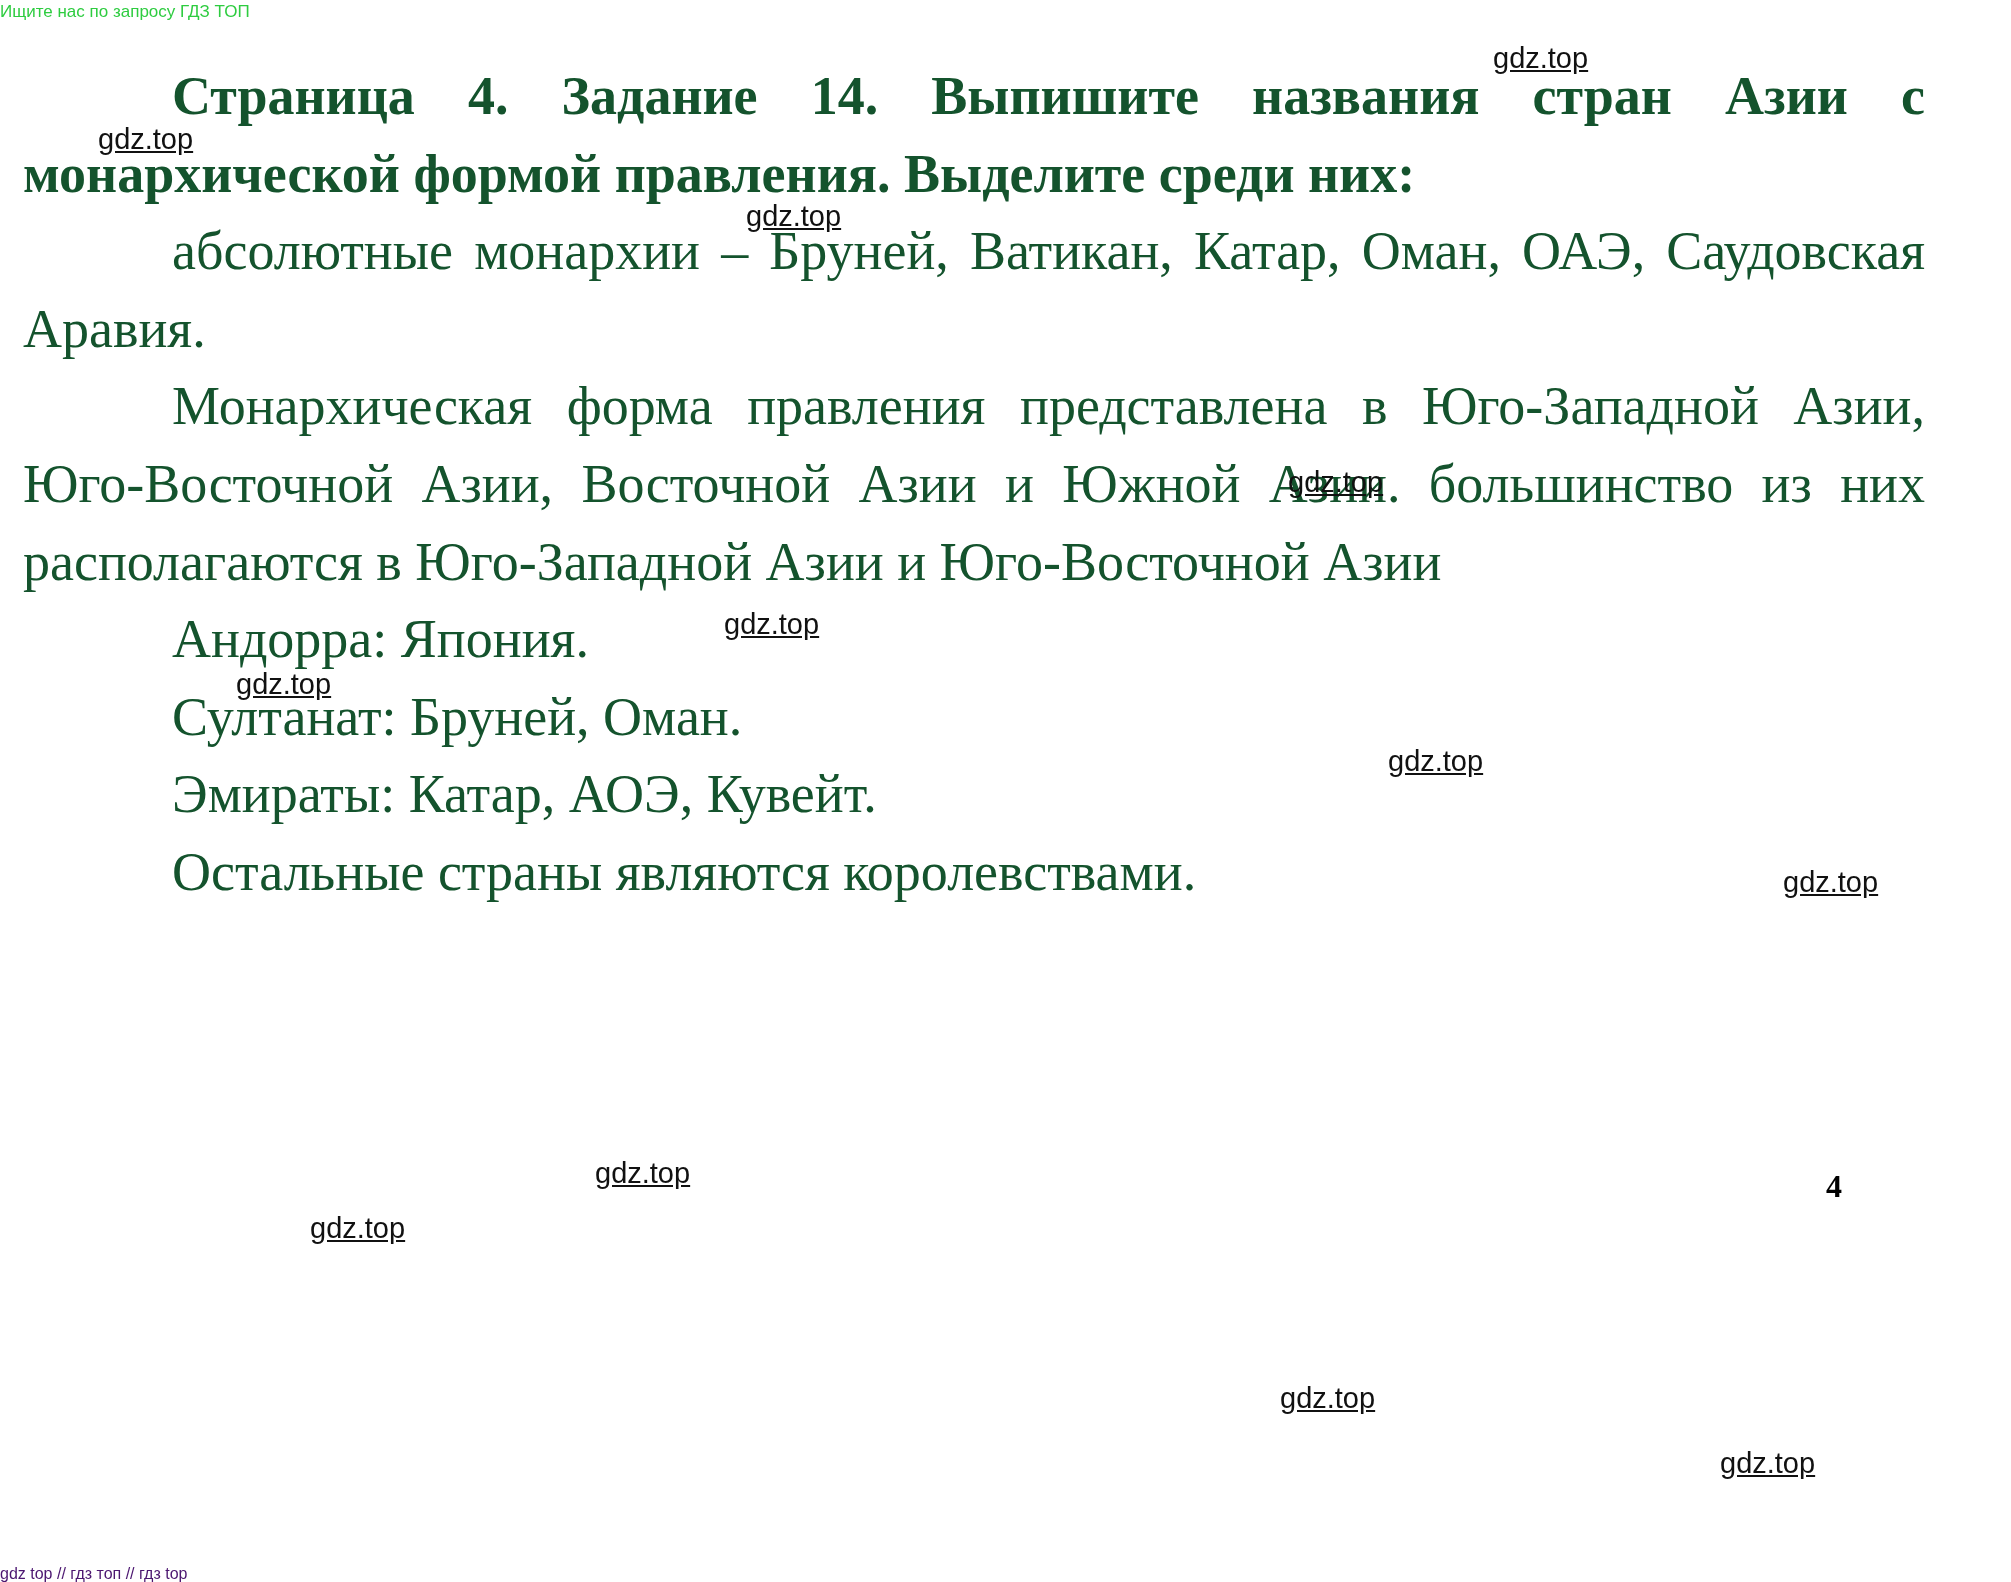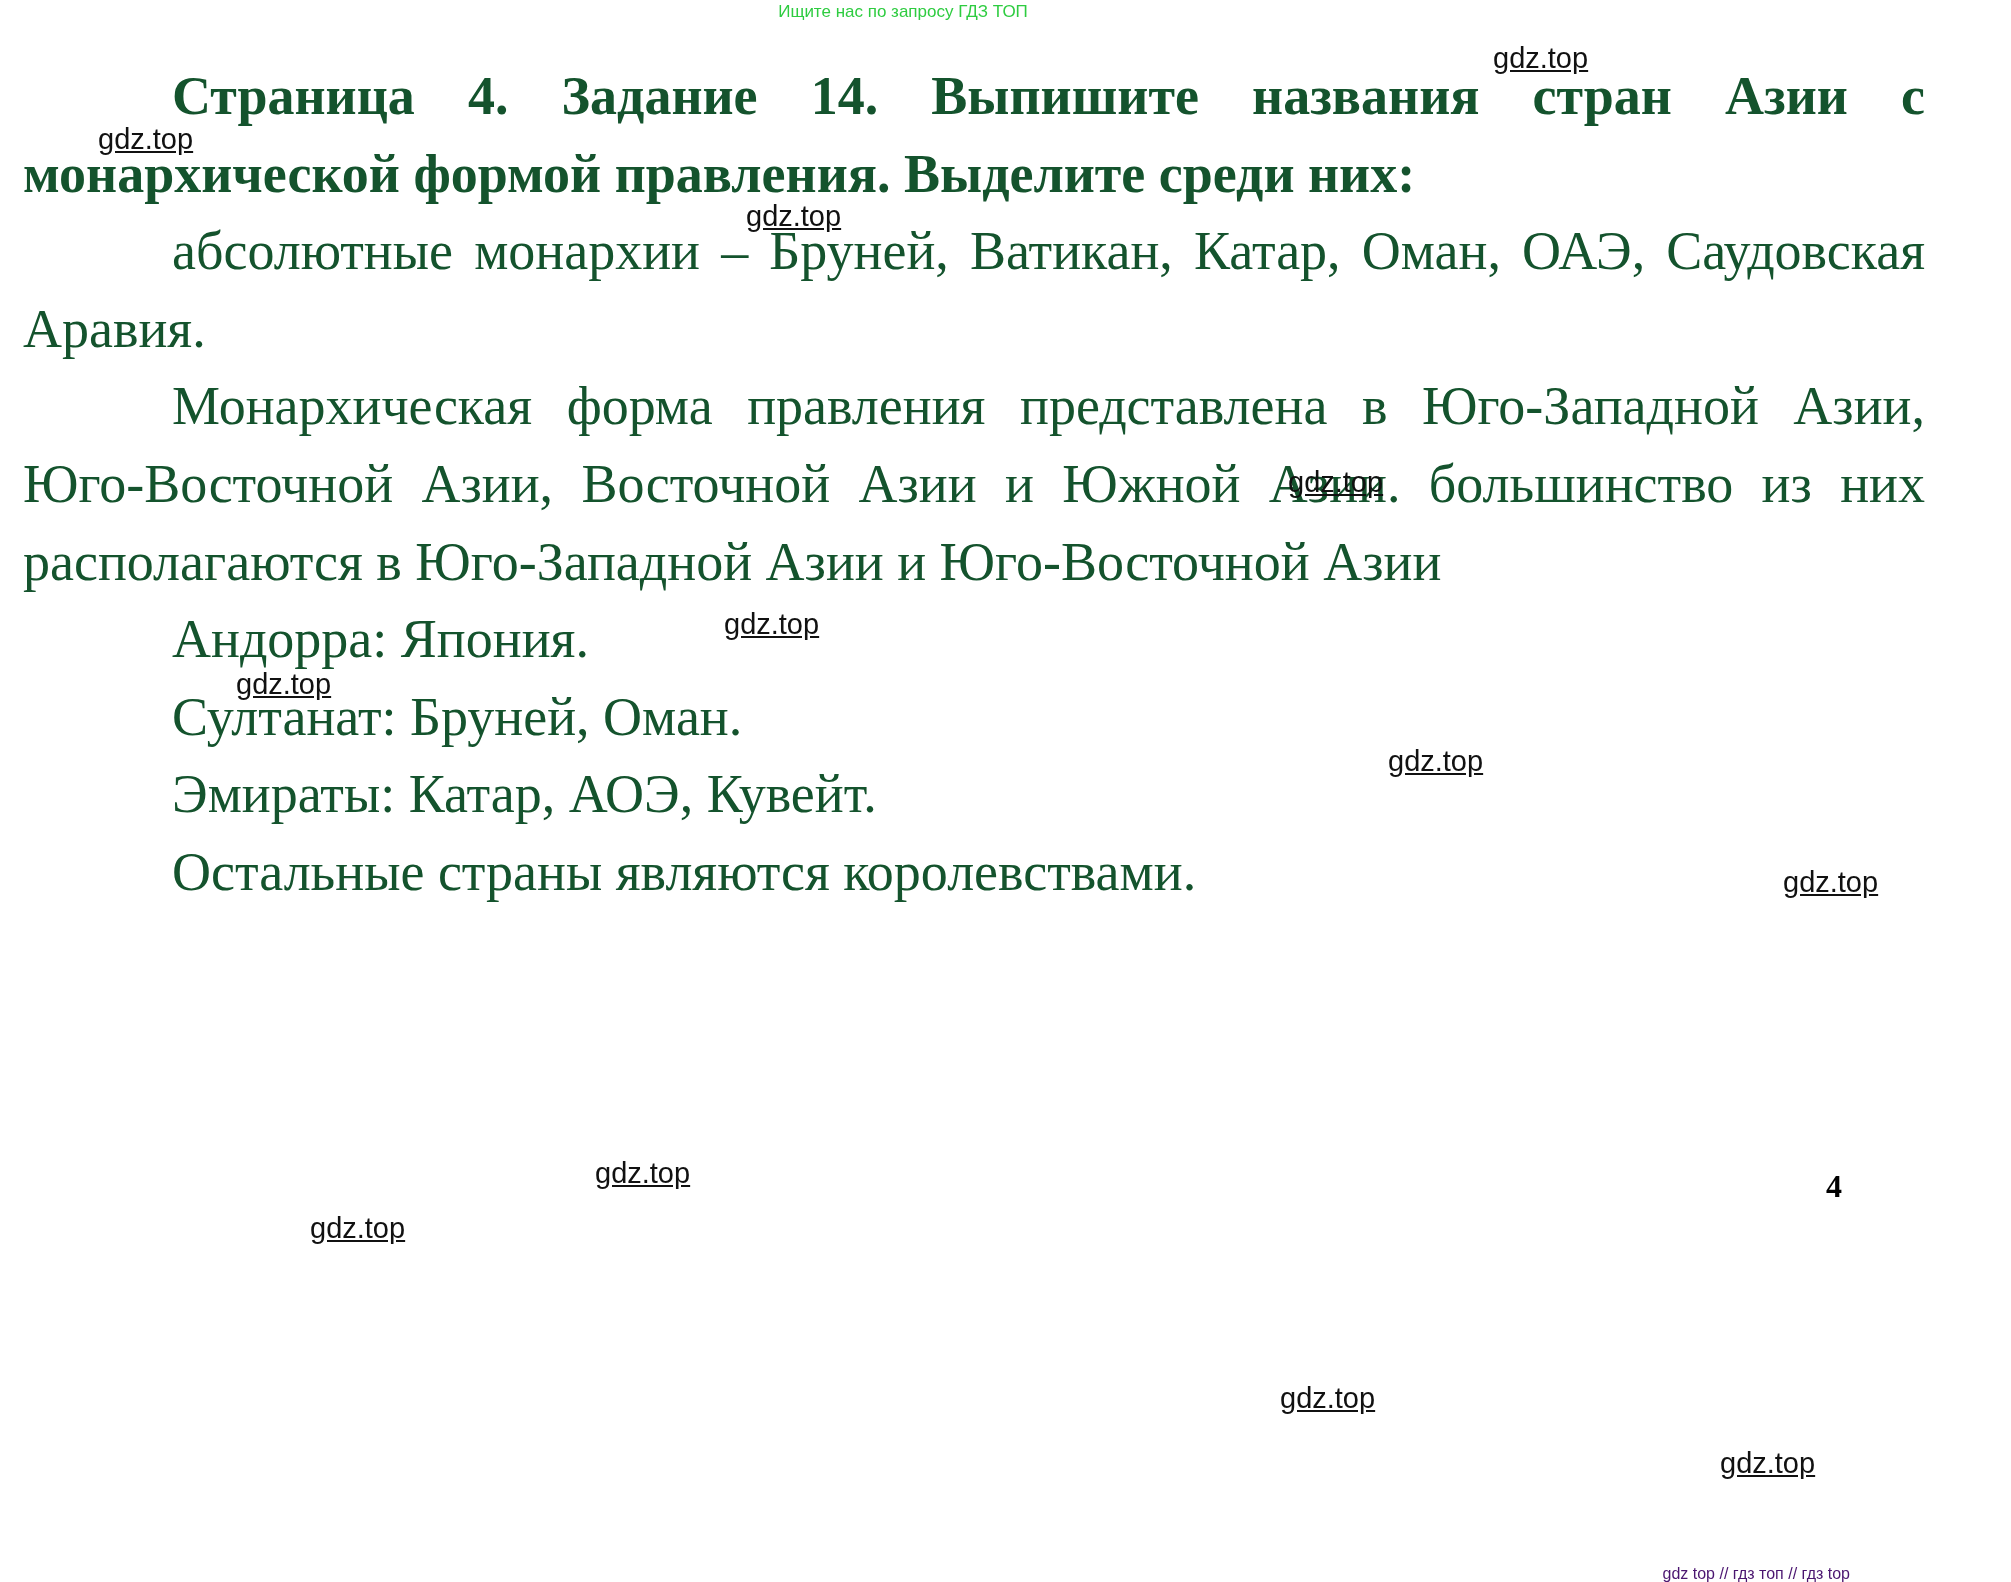--- a/index.html
+++ b/index.html
@@ -1,27 +1,27 @@
 <!DOCTYPE html>
 <html><head>
 <meta charset="utf-8">
 <style>
   html, body { margin:0; padding:0; background:#ffffff; }
   body { width:2011px; height:1582px; position:relative; overflow:hidden; }
-  .top-banner { position:absolute; top:2px; left:0; width:1756px; text-align:center;
-    font-family:"Liberation Sans", sans-serif; font-size:17px; color:#2ecc40;padding-left:25px; }
+  .top-banner { position:absolute; top:2px; left:0; width:1756px; 
+    font-family:"Liberation Sans", sans-serif; font-size:17px; color:#2ecc40; }
   .page { position:absolute; left:23px; top:58px; width:1902px;
     font-family:"Liberation Serif", serif; font-size:54px; line-height:77.6px; color:#14532d; }
   .p { margin:0; text-align:justify; text-indent:149px; }
   .b { font-weight:bold; }
   .ind { margin:0; padding-left:149px; text-align:left; }
   .wm { position:absolute; font-family:"Liberation Sans", sans-serif; font-size:29px; color:#111;text-decoration:underline; }
   .pnum { position:absolute; left:1826px; top:1168px; font-family:"Liberation Serif", serif;
     font-weight:bold; font-size:32px; color:#000; }
-  .footer { position:absolute; top:1565px; left:0; width:1850px; text-align:right;
+  .footer { position:absolute; top:1565px; left:0; width:1850px; text-align:left;
     font-family:"Liberation Sans", sans-serif; font-size:16px; color:#4b1670; }
 </style>
 </head>
 <body>
 
 <div class="top-banner">Ищите нас по запросу ГДЗ ТОП</div>
 
 <div class="page">
   <p class="p b">Страница 4. Задание 14. Выпишите названия стран Азии с монархической формой правления. Выделите среди них:</p>
   <p class="p">абсолютные монархии – Бруней, Ватикан, Катар, Оман, ОАЭ, Саудовская Аравия.</p>

